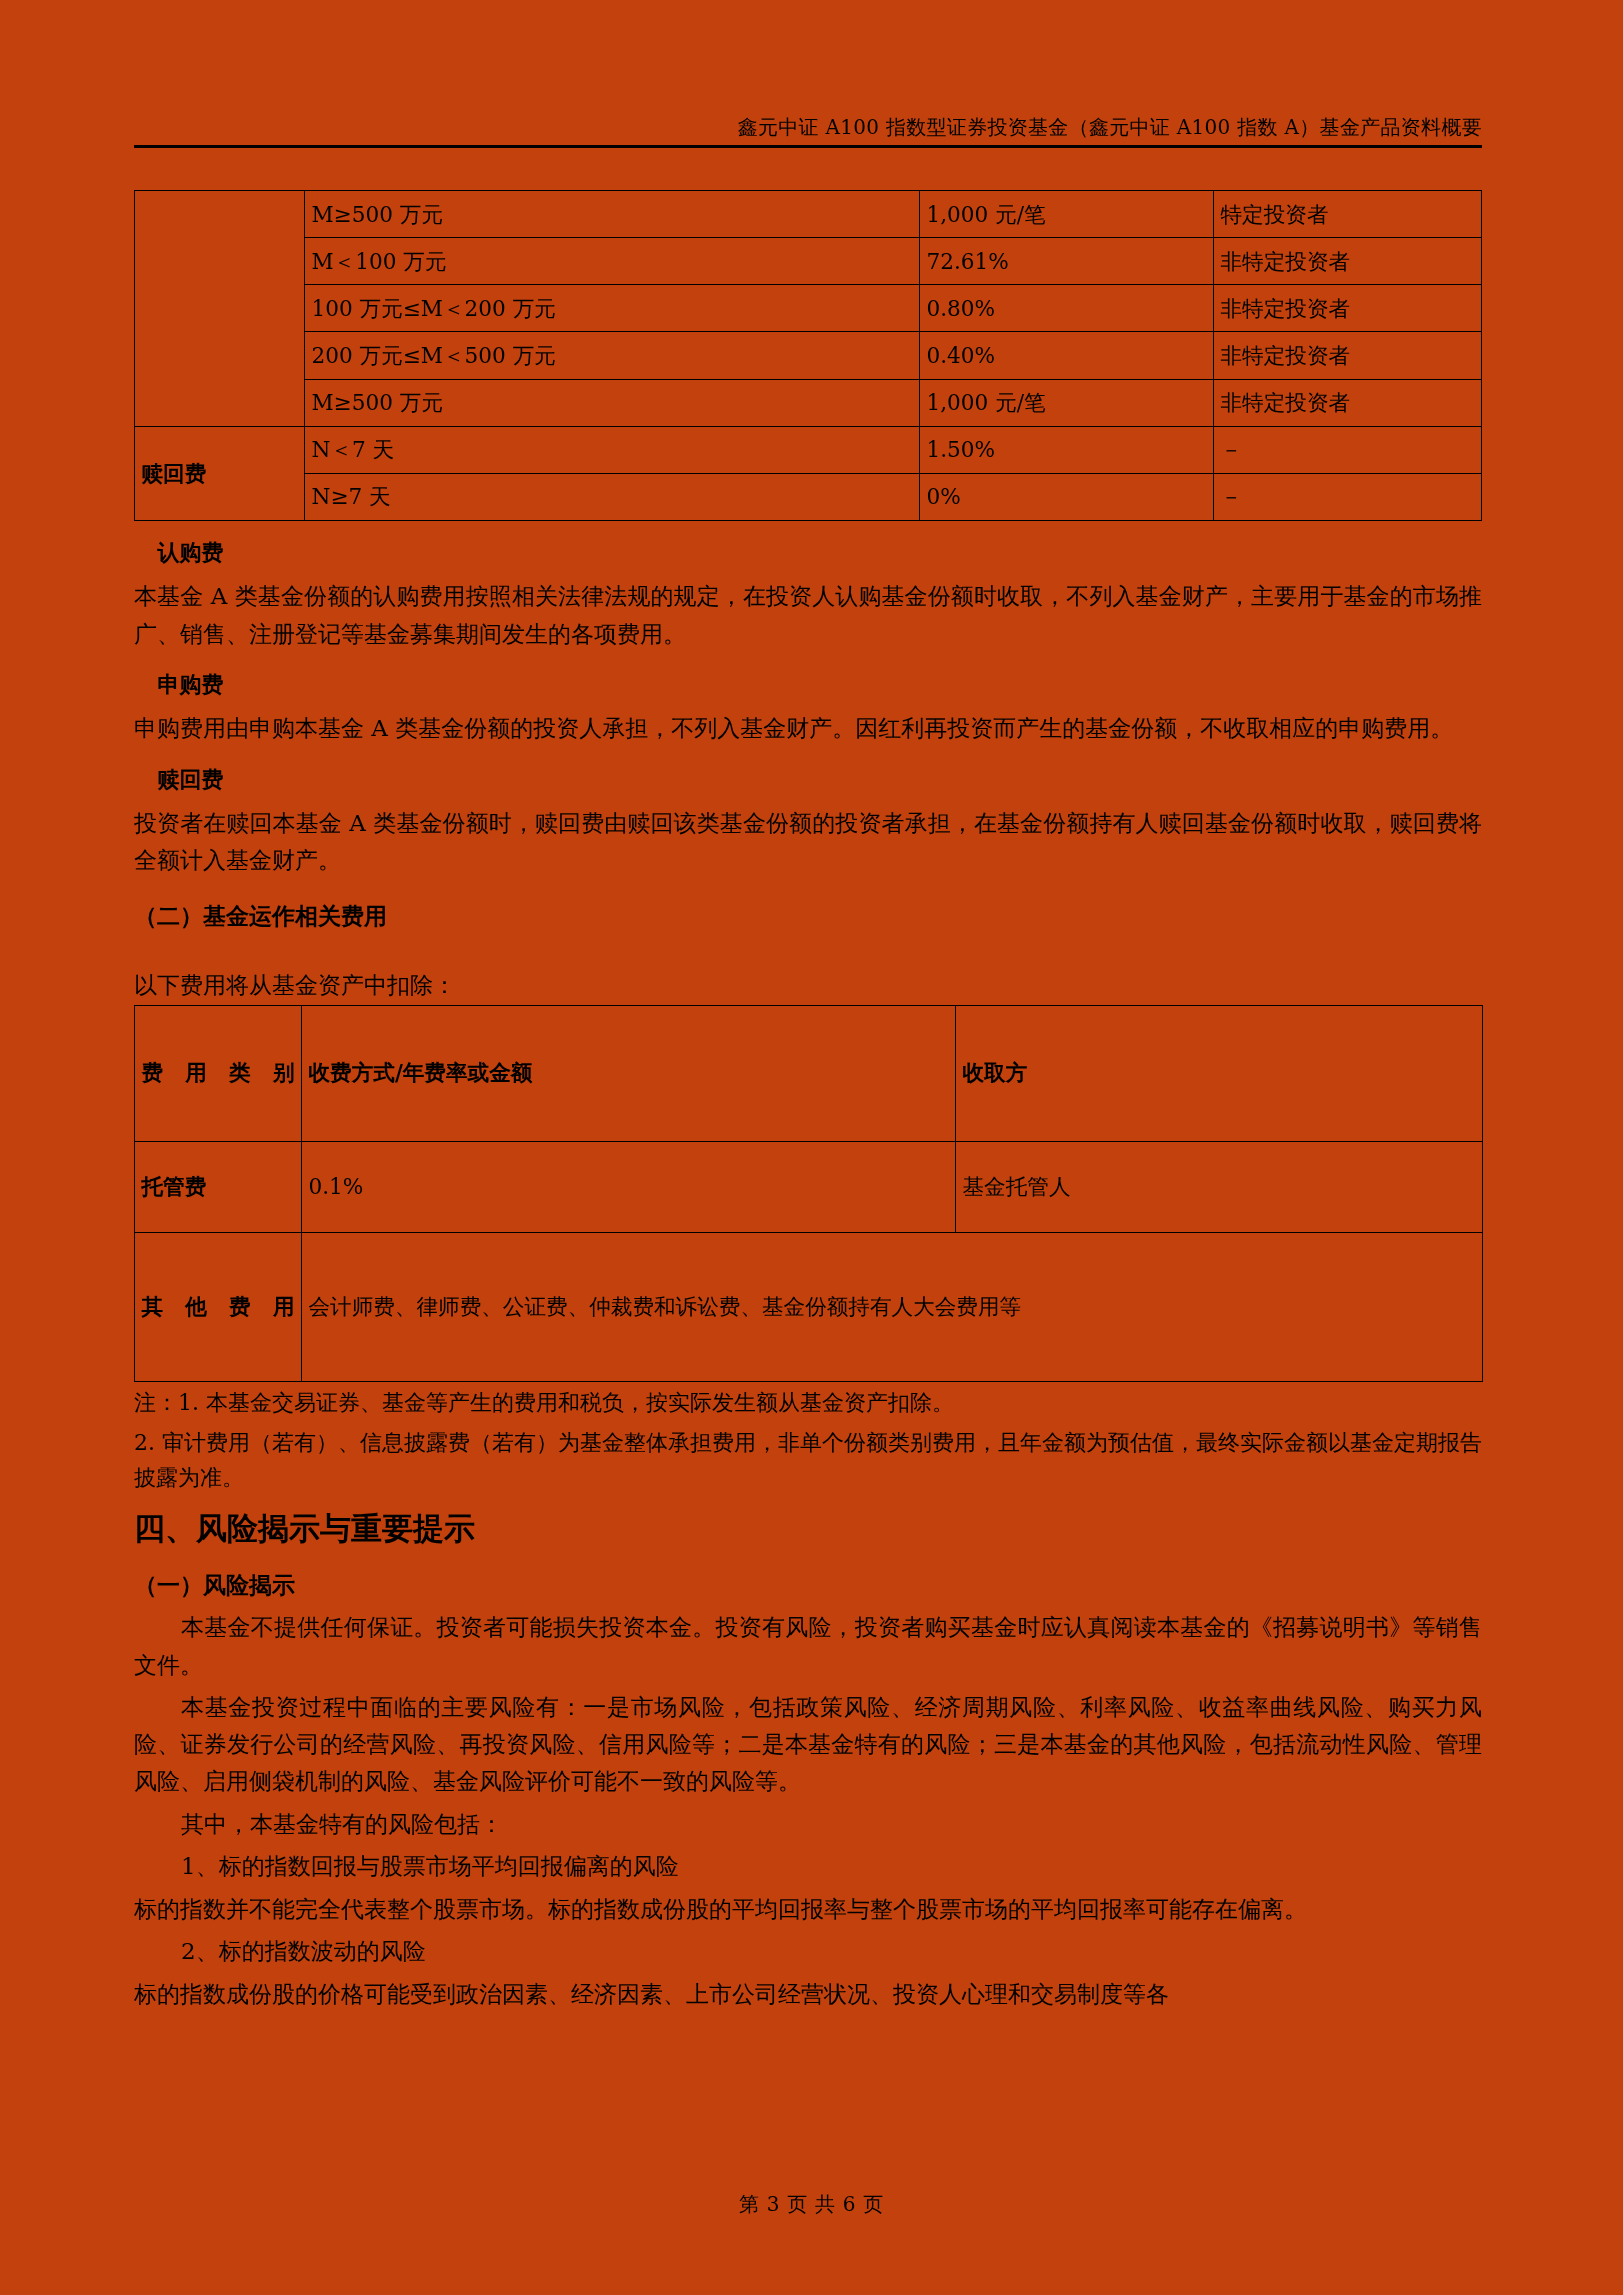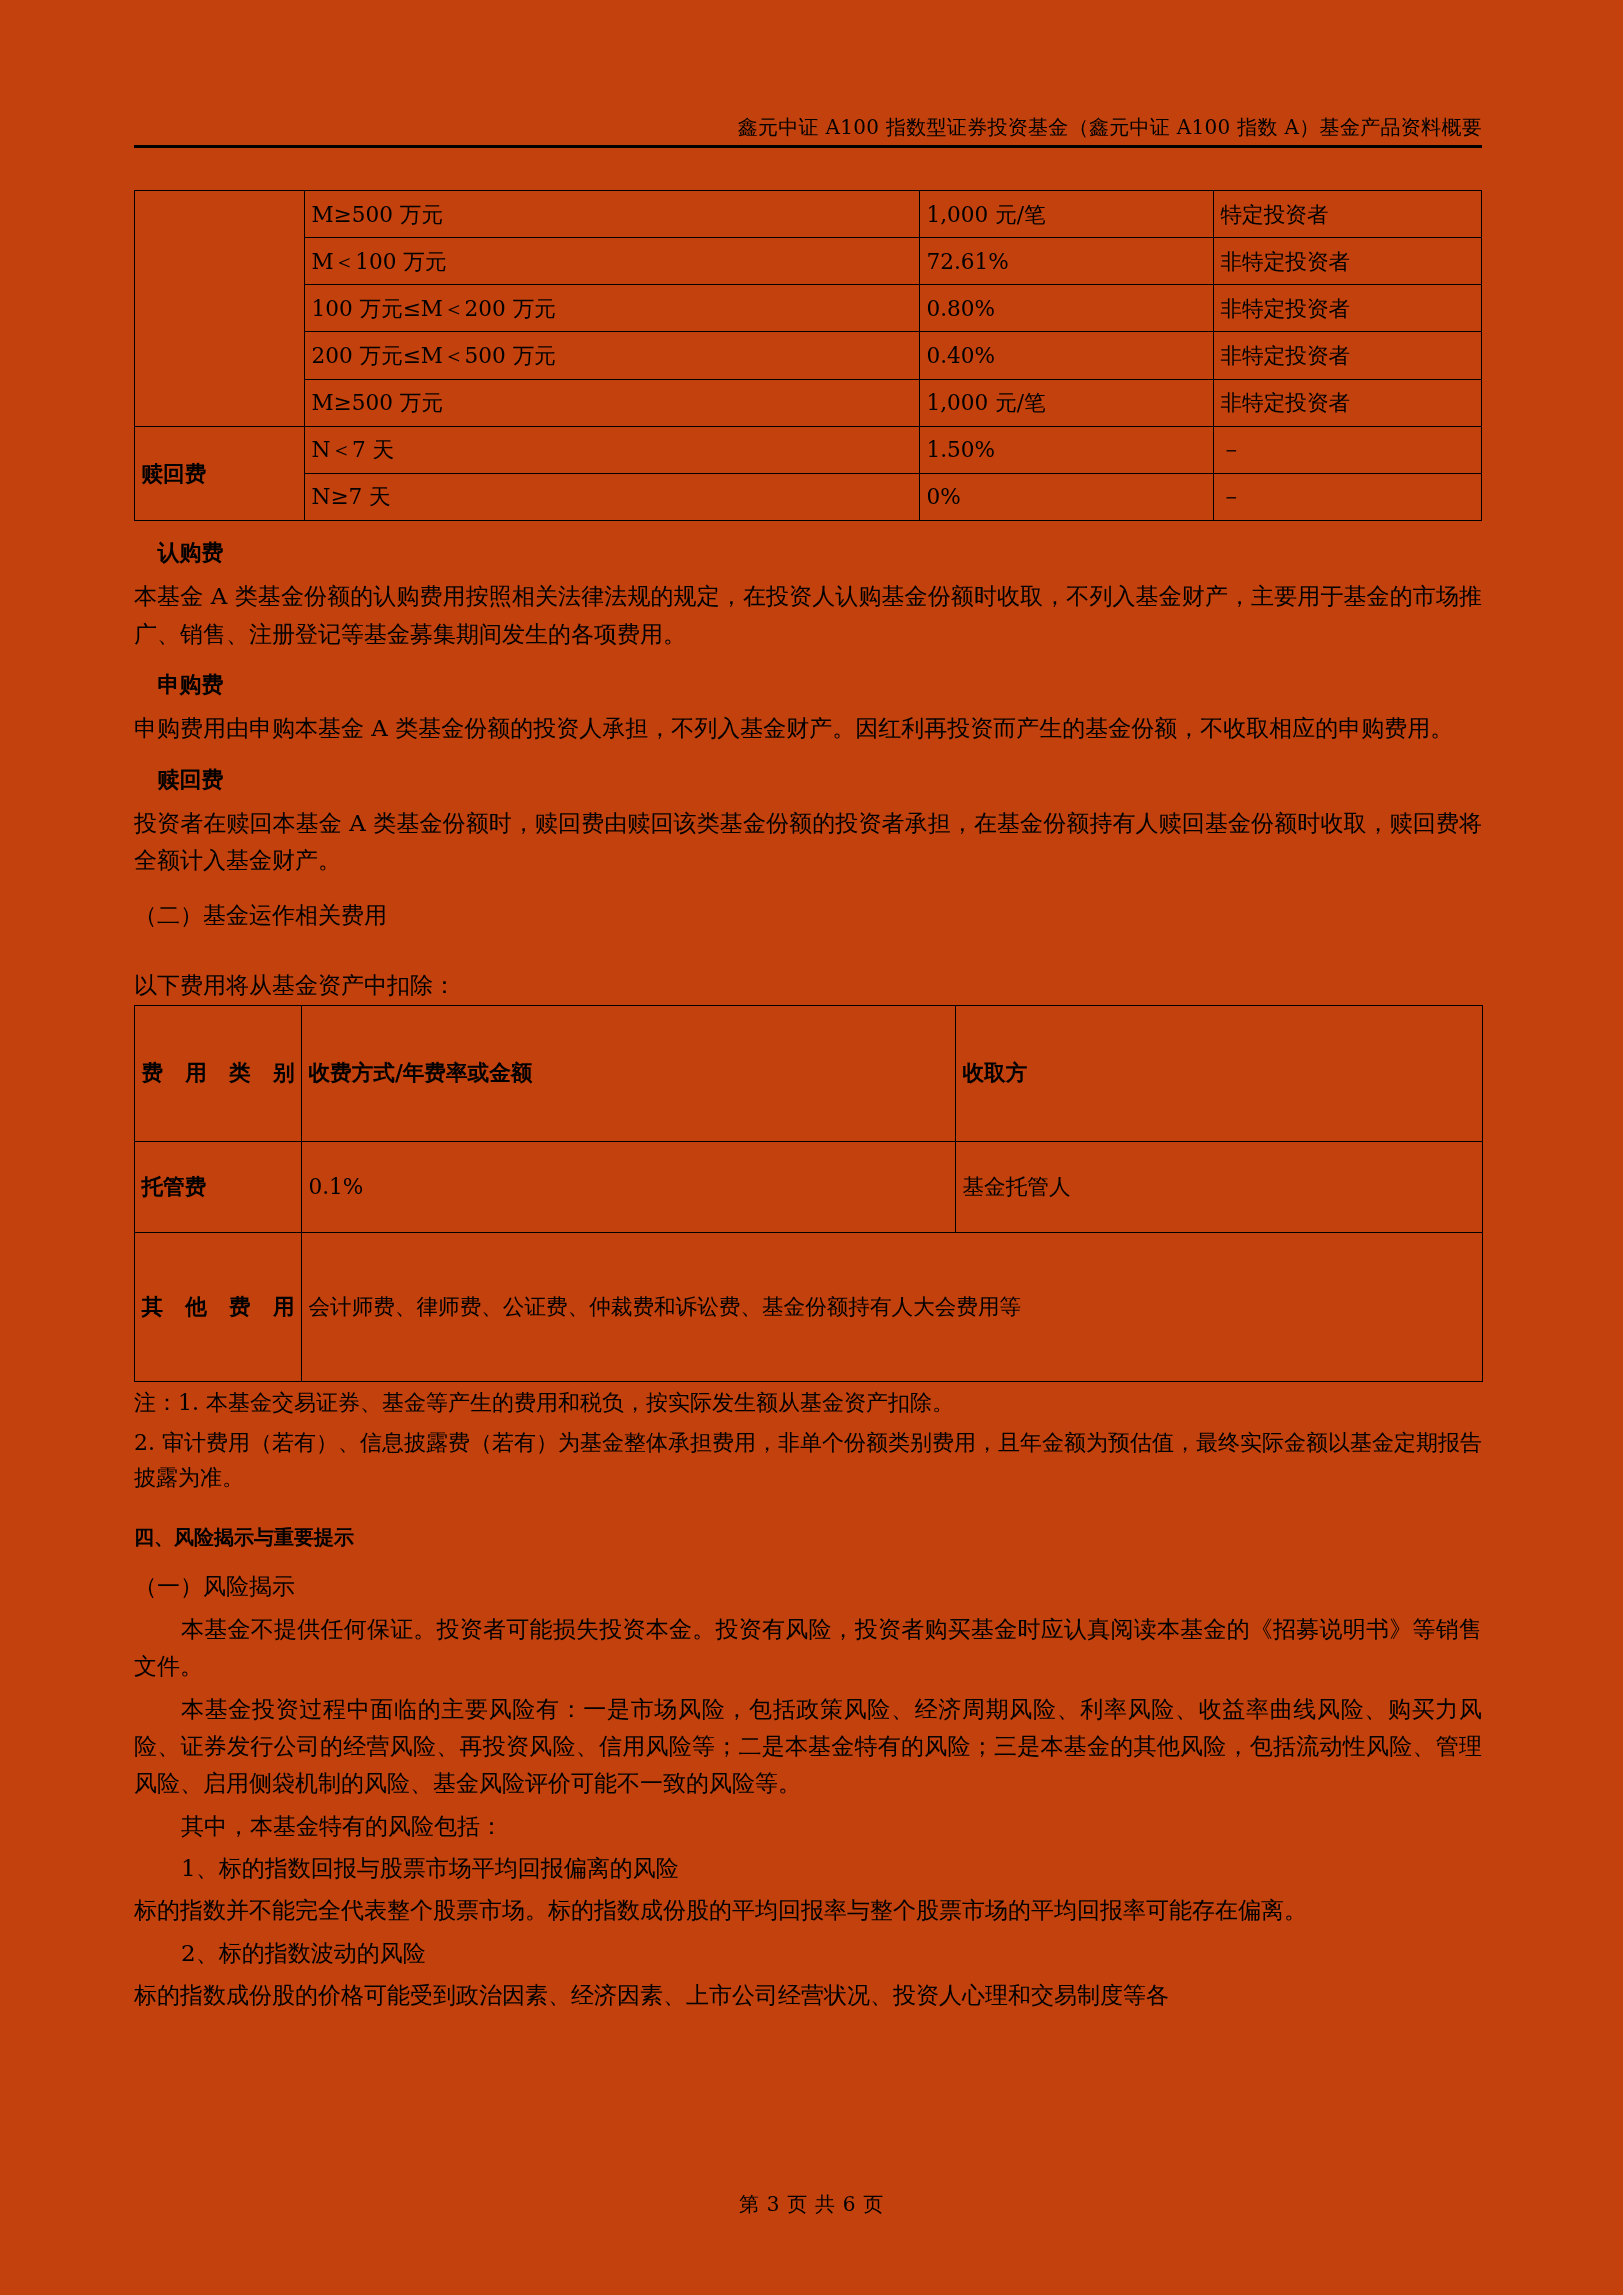--- a/index.html
+++ b/index.html
@@ -89,26 +89,26 @@
 
   
   .sub-head {
     font-weight: bold;
     font-size: 22px;
     margin: 17px 0 11.8px 23.6px;
     line-height: 1.3;
   }
   .sec-head {
     font-weight: bold;
-    font-size: 20px;
-    margin: 29px 0 13px 0;
+    font-size: 31px;
+    margin: 13px 0 13px 0;
     line-height: 1.3;
   }
   .sec-head-2 {
-    font-weight: normal;
+    font-weight: bold;
     font-size: 23px;
     margin: 22px 0 9.2px 0;
     line-height: 1.3;
   }
   p.body {
     font-size: 23px;
     line-height: 1.62;
     margin: 0 0 5.2px 0;
     text-align: justify;
     text-justify: inter-ideograph;

